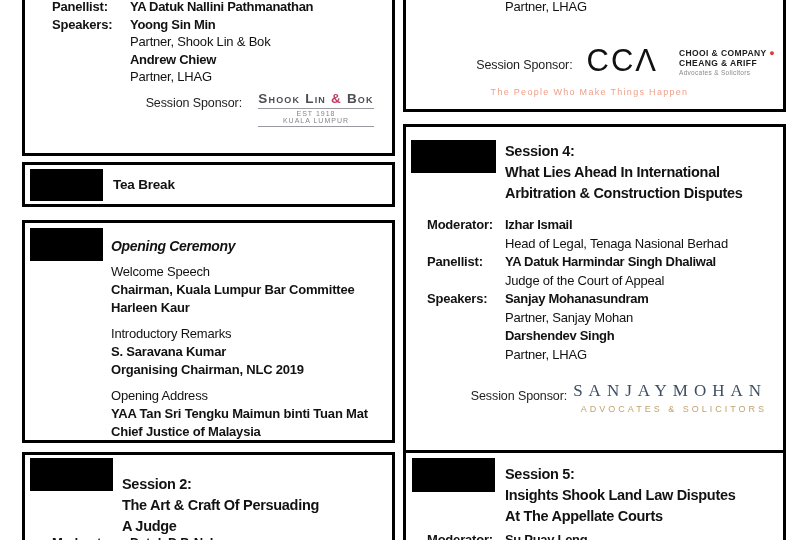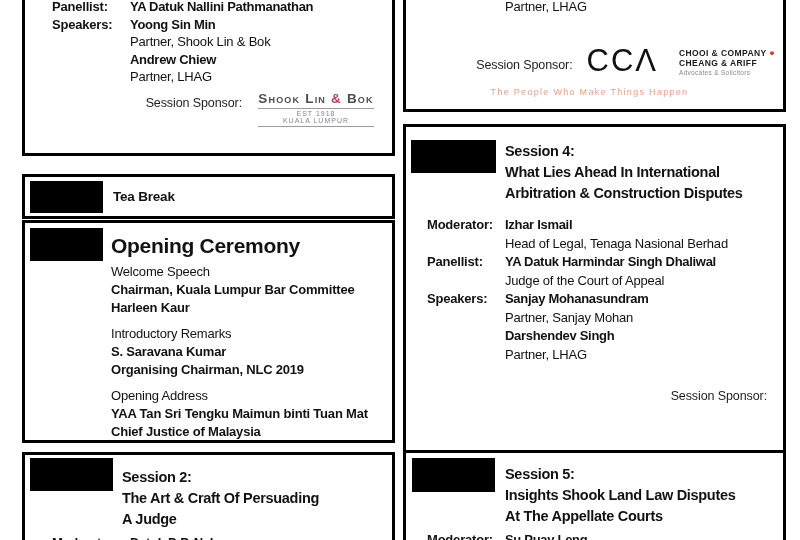--- a/index.html
+++ b/index.html
@@ -20,36 +20,36 @@
   #box-s1 .sponsor-row{margin-top:5px;padding-right:2px;gap:10px;}
   #box-s1 .sponsor-label{margin-top:5px;}
   .slb-logo{width:128px;text-align:center;}
   .slb-name{font-size:13.5px;font-variant:small-caps;letter-spacing:1.2px;color:#4d4d56;font-weight:600;white-space:nowrap;}
   .slb-amp{color:#c23a64;font-weight:600;}
   .slb-rule{border-top:1px solid #9a9aa0;margin:2px 6px 1px 6px;}
   .slb-est{font-size:7px;letter-spacing:1px;color:#85858d;margin-top:1px;}
   .slb-city{font-size:7px;letter-spacing:1px;color:#85858d;}
 
   
-  #box-tea{left:22px;top:174px;width:373px;height:45px;display:flex;align-items:center;}
+  #box-tea{left:22px;top:162px;width:373px;height:45px;display:flex;align-items:center;}
   #box-tea .redact{position:static;width:73px;height:32px;margin-left:5px;}
   .tea-label{font-size:13.5px;font-weight:bold;margin-left:10px;letter-spacing:-0.2px;}
 
   
   #box-open{left:22px;top:220px;width:373px;height:223px;}
   #box-open .redact{left:5px;top:5px;width:73px;height:33px;}
   .open-content{margin:12px 0 0 86px;}
-  .open-title{font-size:21px;font-weight:bold;line-height:22px;letter-spacing:-0.3px;}
+  .open-title{font-size:14px;font-weight:bold;line-height:22px;letter-spacing:-0.3px;font-style:italic;}
   .open-group{margin-top:6px;margin-bottom:8px;}
   .open-line{font-size:13px;line-height:18px;letter-spacing:-0.2px;white-space:nowrap;}
 
   
   #box-s2{left:22px;top:452px;width:373px;height:120px;}
   #box-s2 .redact{left:5px;top:3px;width:83px;height:33px;}
-  #box-s2 .stitle-wrap{margin:12px 0 0 97px;}
+  #box-s2 .stitle-wrap{margin:19px 0 0 97px;}
   #box-s2 .partial{position:absolute;left:27px;top:79px;right:4px;}
 
   
   #box-s3{left:403px;top:-50px;width:383px;height:162px;padding:45px 4px 0 0;}
   #box-s3 .pline{margin-left:99px;font-size:13px;line-height:18px;letter-spacing:-0.2px;}
   #box-s3 .sponsor-row{margin-top:28px;gap:14px;padding-right:4px;}
   #box-s3 .sponsor-label{margin-top:14px;}
   .cca-logo{display:flex;align-items:flex-start;gap:21px;}
   .cca-monogram{font-size:31px;line-height:34px;letter-spacing:2px;color:#111;font-weight:400;}
   .cca-stack{padding-top:4px;}
@@ -214,20 +214,24 @@
         <span class="lbl"></span>
         <span class="b">Darshendev Singh</span>
       </div>
       <div class="row">
         <span class="lbl"></span>
         <span>Partner, LHAG</span>
       </div>
     </div>
     <div class="sponsor-row">
       <span class="sponsor-label">Session Sponsor:</span>
+      <div class="sm-logo">
+        <div class="sm-name">SANJAYMOHAN</div>
+        <div class="sm-sub">ADVOCATES &amp; SOLICITORS</div>
+      </div>
     </div>
   </section>
 
   <section class="box" id="box-s5">
     <div class="redact"></div>
     <div class="stitle-wrap">
       <div class="stitle">Session 5:</div>
       <div class="stitle">Insights Shook Land Law Disputes</div>
       <div class="stitle">At The Appellate Courts</div>
     </div>

